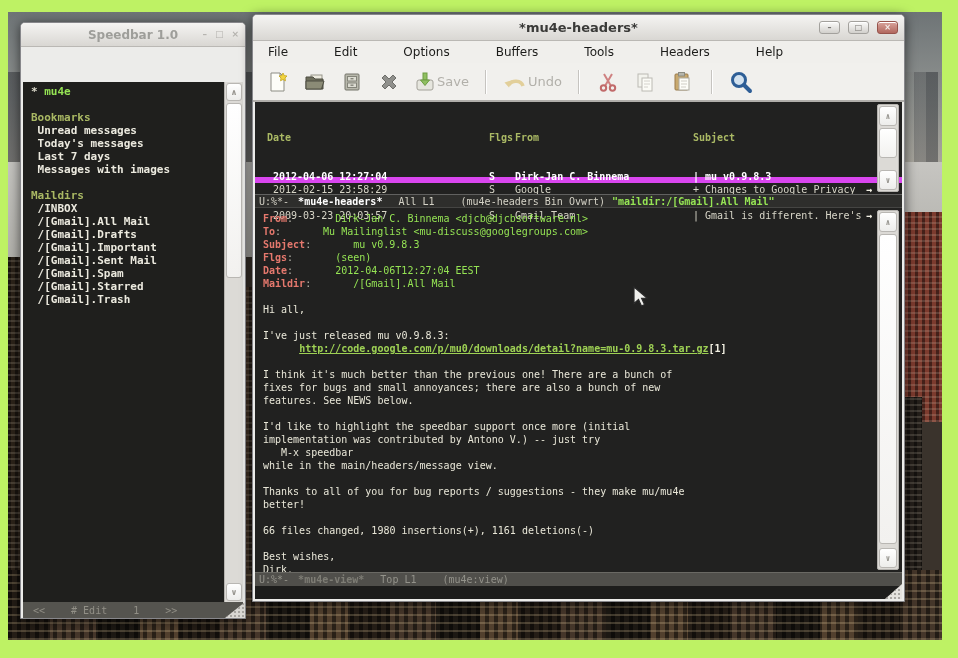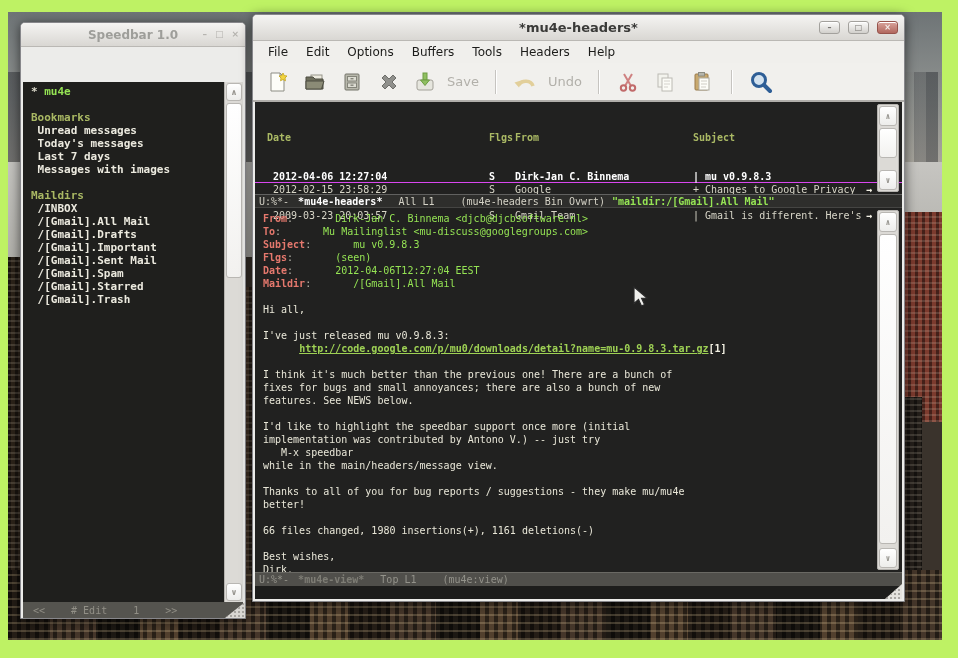--- a/index.html
+++ b/index.html
@@ -68,43 +68,43 @@
        border:1px solid #b9b7b3;border-radius:3px;}
 
   
   .emacs-win{left:252px;top:14px;width:653px;height:588px;}
   .e-titlebar{height:26px;}
   .e-title{color:#3a3a38;font-weight:bold;font-size:13px;}
   .wbtn{width:21px;height:13px;border-radius:3px;background:linear-gradient(#fbfbfa,#d2d0cc);
        border:1px solid #a3a19d;display:flex;align-items:center;justify-content:center;
        font-size:8px;line-height:1;color:#75736f;font-weight:bold;box-shadow:inset 0 1px 0 #fff;}
   .wbtn.close{background:linear-gradient(#d9a49c,#b2685e);border-color:#96534b;color:#f4eeec;}
-  .menubar{height:22px;background:#f0efec;display:flex;align-items:center;padding:0 6px;}
+  .menubar{height:22px;background:#f0efec;display:flex;align-items:center;padding:0 6px;gap:28px;}
   .menu-item{font-size:12px;color:#1c1c1a;padding:2px 9px;}
   .toolbar{height:39px;background:#f1f0ed;border-bottom:2px solid #b0aeaa;display:flex;align-items:center;
        padding:0 12px;gap:11px;}
   .tool{width:26px;height:26px;display:flex;align-items:center;justify-content:center;}
-  .tool-label{font-size:13px;color:#b2b0aa;margin-left:10px;}
+  .tool-label{font-size:13px;color:#b2b0aa;margin-left:0;}
   .tgroup{display:flex;align-items:center;}
   .tsep{width:1px;height:24px;background:#c6c4c0;box-shadow:1px 0 0 #ffffff;margin:0 5px;}
 
   .e-content{position:absolute;left:2px;right:2px;top:87px;bottom:2px;background:#212120;
        font-family:"DejaVu Sans Mono","Liberation Mono",monospace;overflow:hidden;}
 
   
   .hdr-pane{position:absolute;left:0;top:0;right:0;height:92px;font-size:10px;line-height:13px;
        padding-top:3px;white-space:pre;}
   .hrow{display:flex;padding-left:12px;padding-right:30px;color:#d8d6c8;height:13px;}
   .hcol-date{width:222px;}
   .hcol-flgs{width:26px;}
   .hcol-from{width:178px;}
   .hcol-subj{flex:1;display:flex;min-width:0;}
   .harrow{margin-left:auto;font-weight:bold;color:#f2f0e4;}
   .hrow.hdr-row{color:#aab964;font-weight:bold;}
-  .hrow.current{color:#ffffff;font-weight:bold;border-bottom:1px solid #d946ef;}
+  .hrow.current{color:#ffffff;font-weight:bold;border-bottom:6px solid #d946ef;}
   .hrow:not(.hdr-row) .hcol-date{padding-left:6px;}
   .hend{color:#7a7a70;padding-left:12px;height:13px;}
 
   
   .modeline{position:absolute;left:0;right:0;height:14px;font-size:10px;display:flex;align-items:center;
        white-space:pre;padding-left:4px;}
   .ml1{top:92px;background:#2e2e2c;color:#d4d2c6;border-top:1px solid #616160;border-bottom:1px solid #454543;}
   .ml1 .ml-buffer{font-weight:bold;color:#ffffff;}
   .ml1 .ml-search{font-weight:bold;color:#95e454;}
   .ml2{top:470px;background:#504f4b;color:#93928a;border-top:1px solid #6a6964;}

